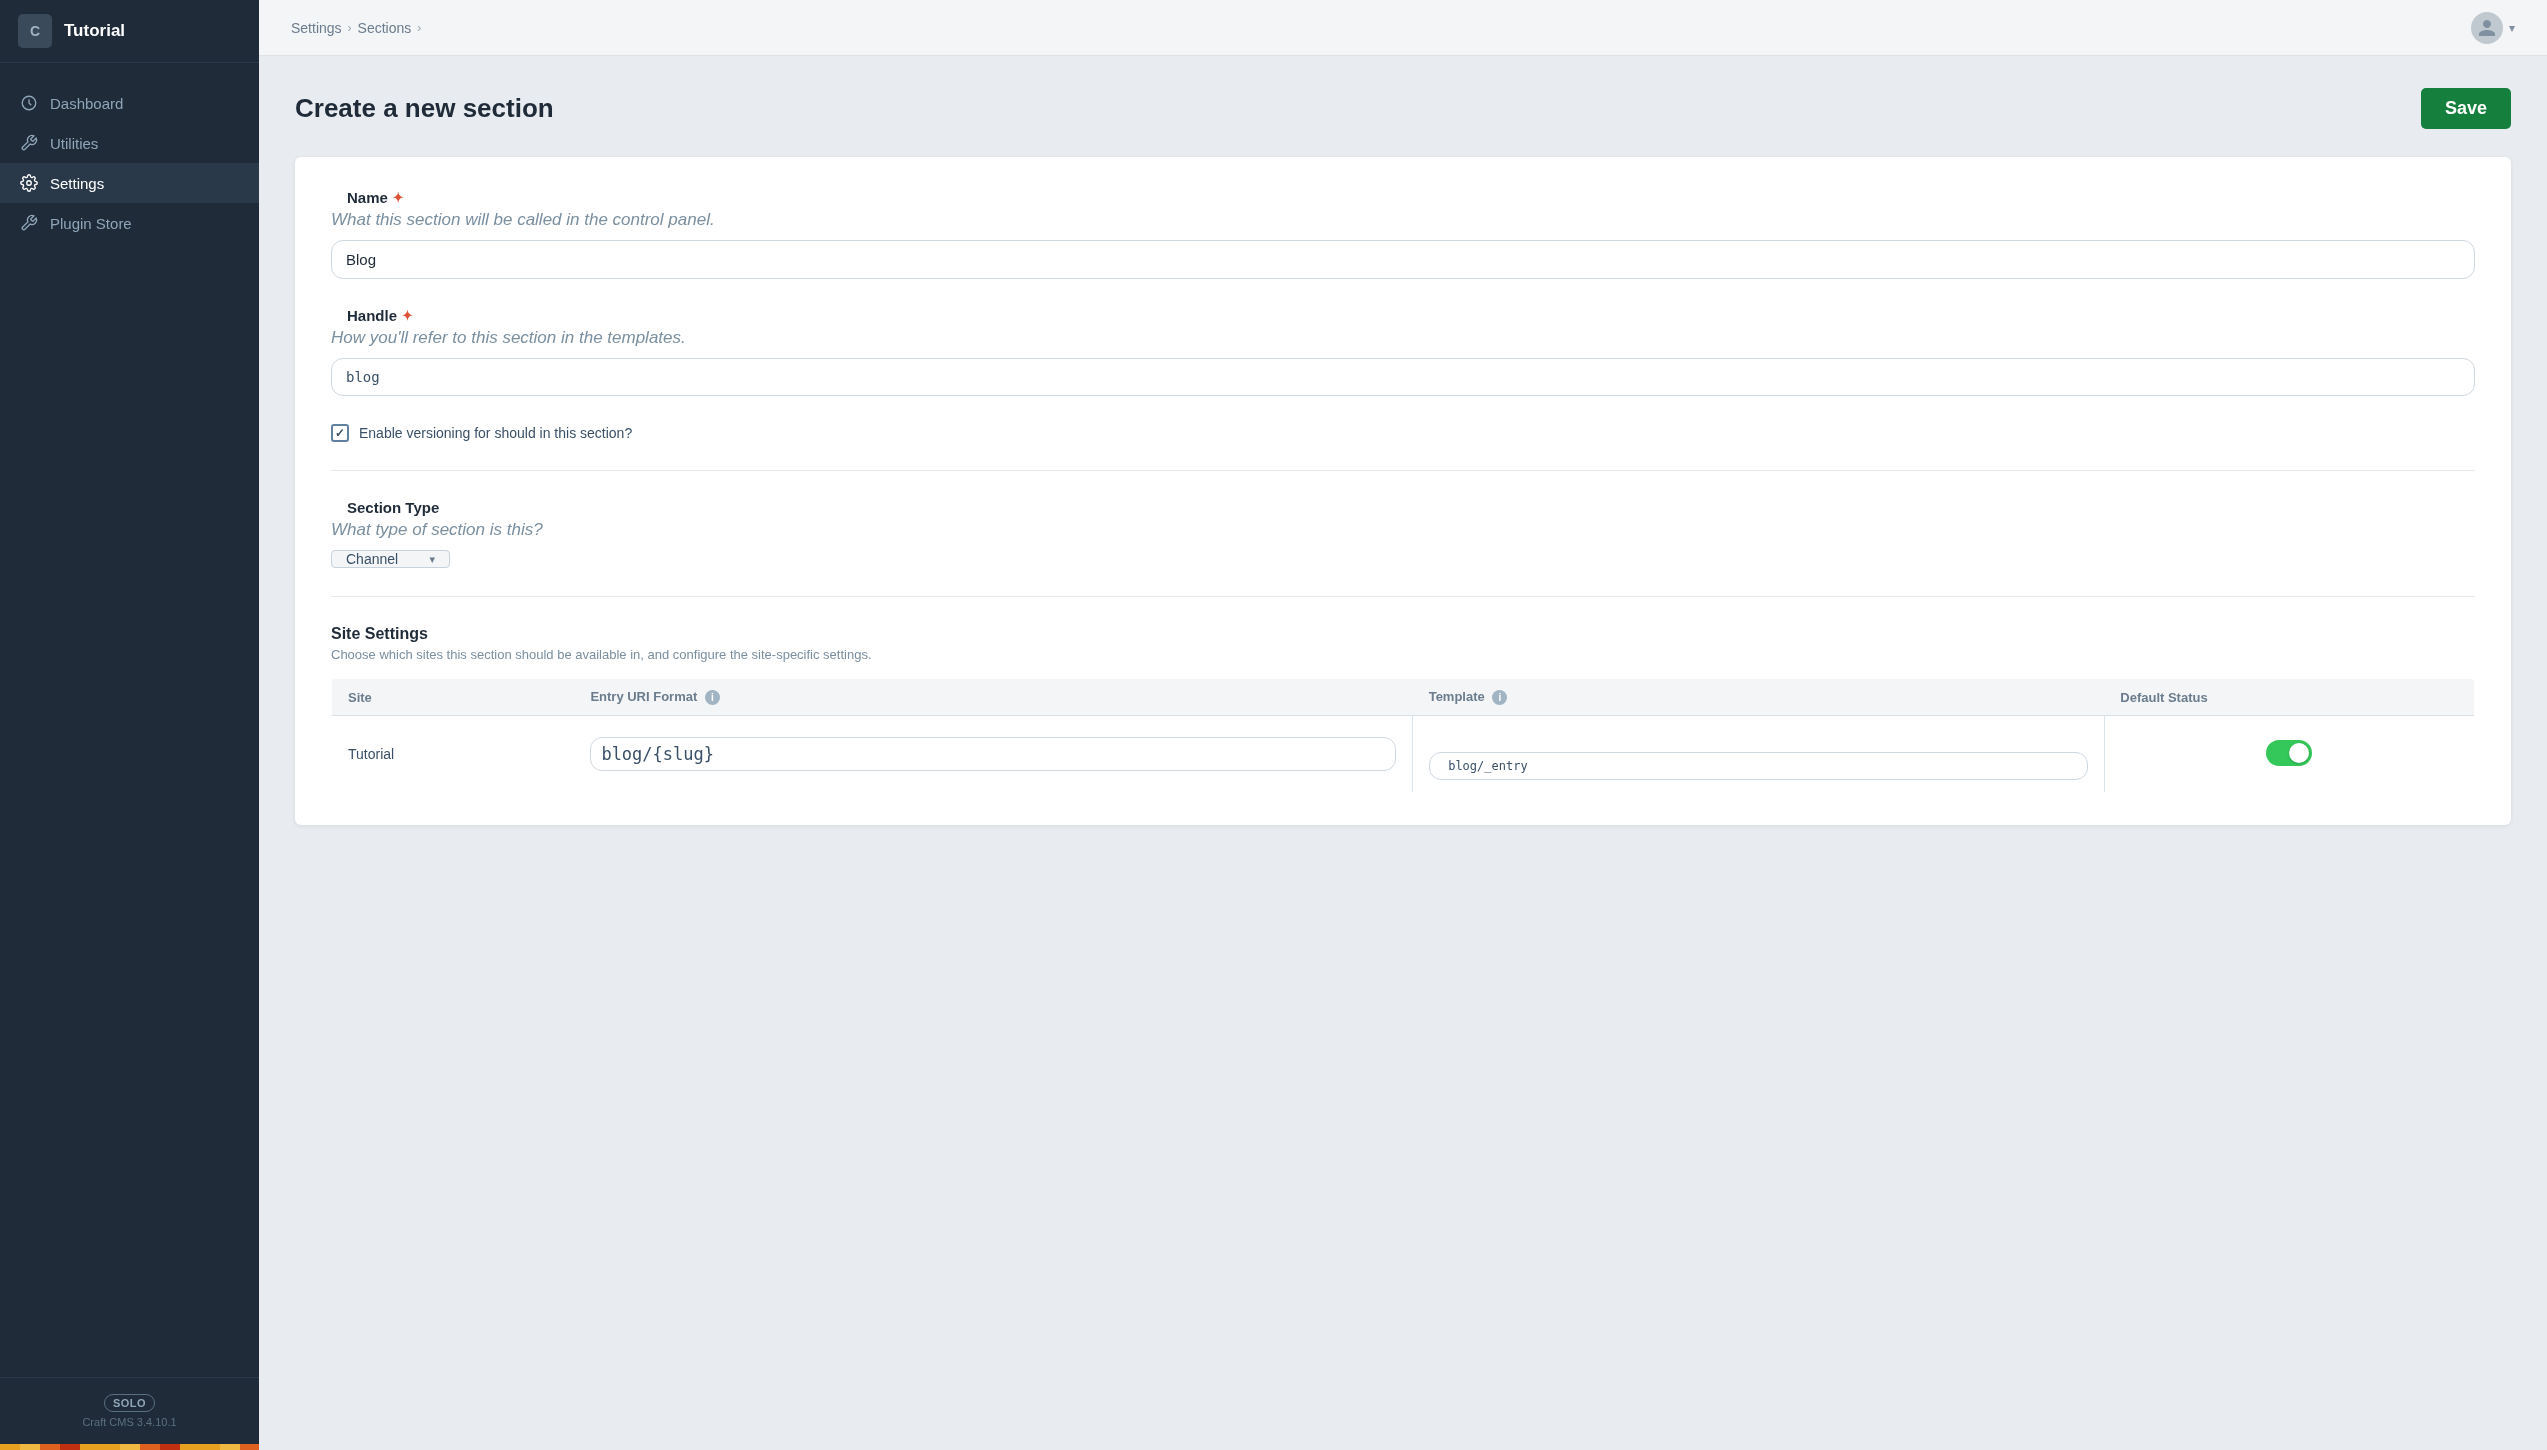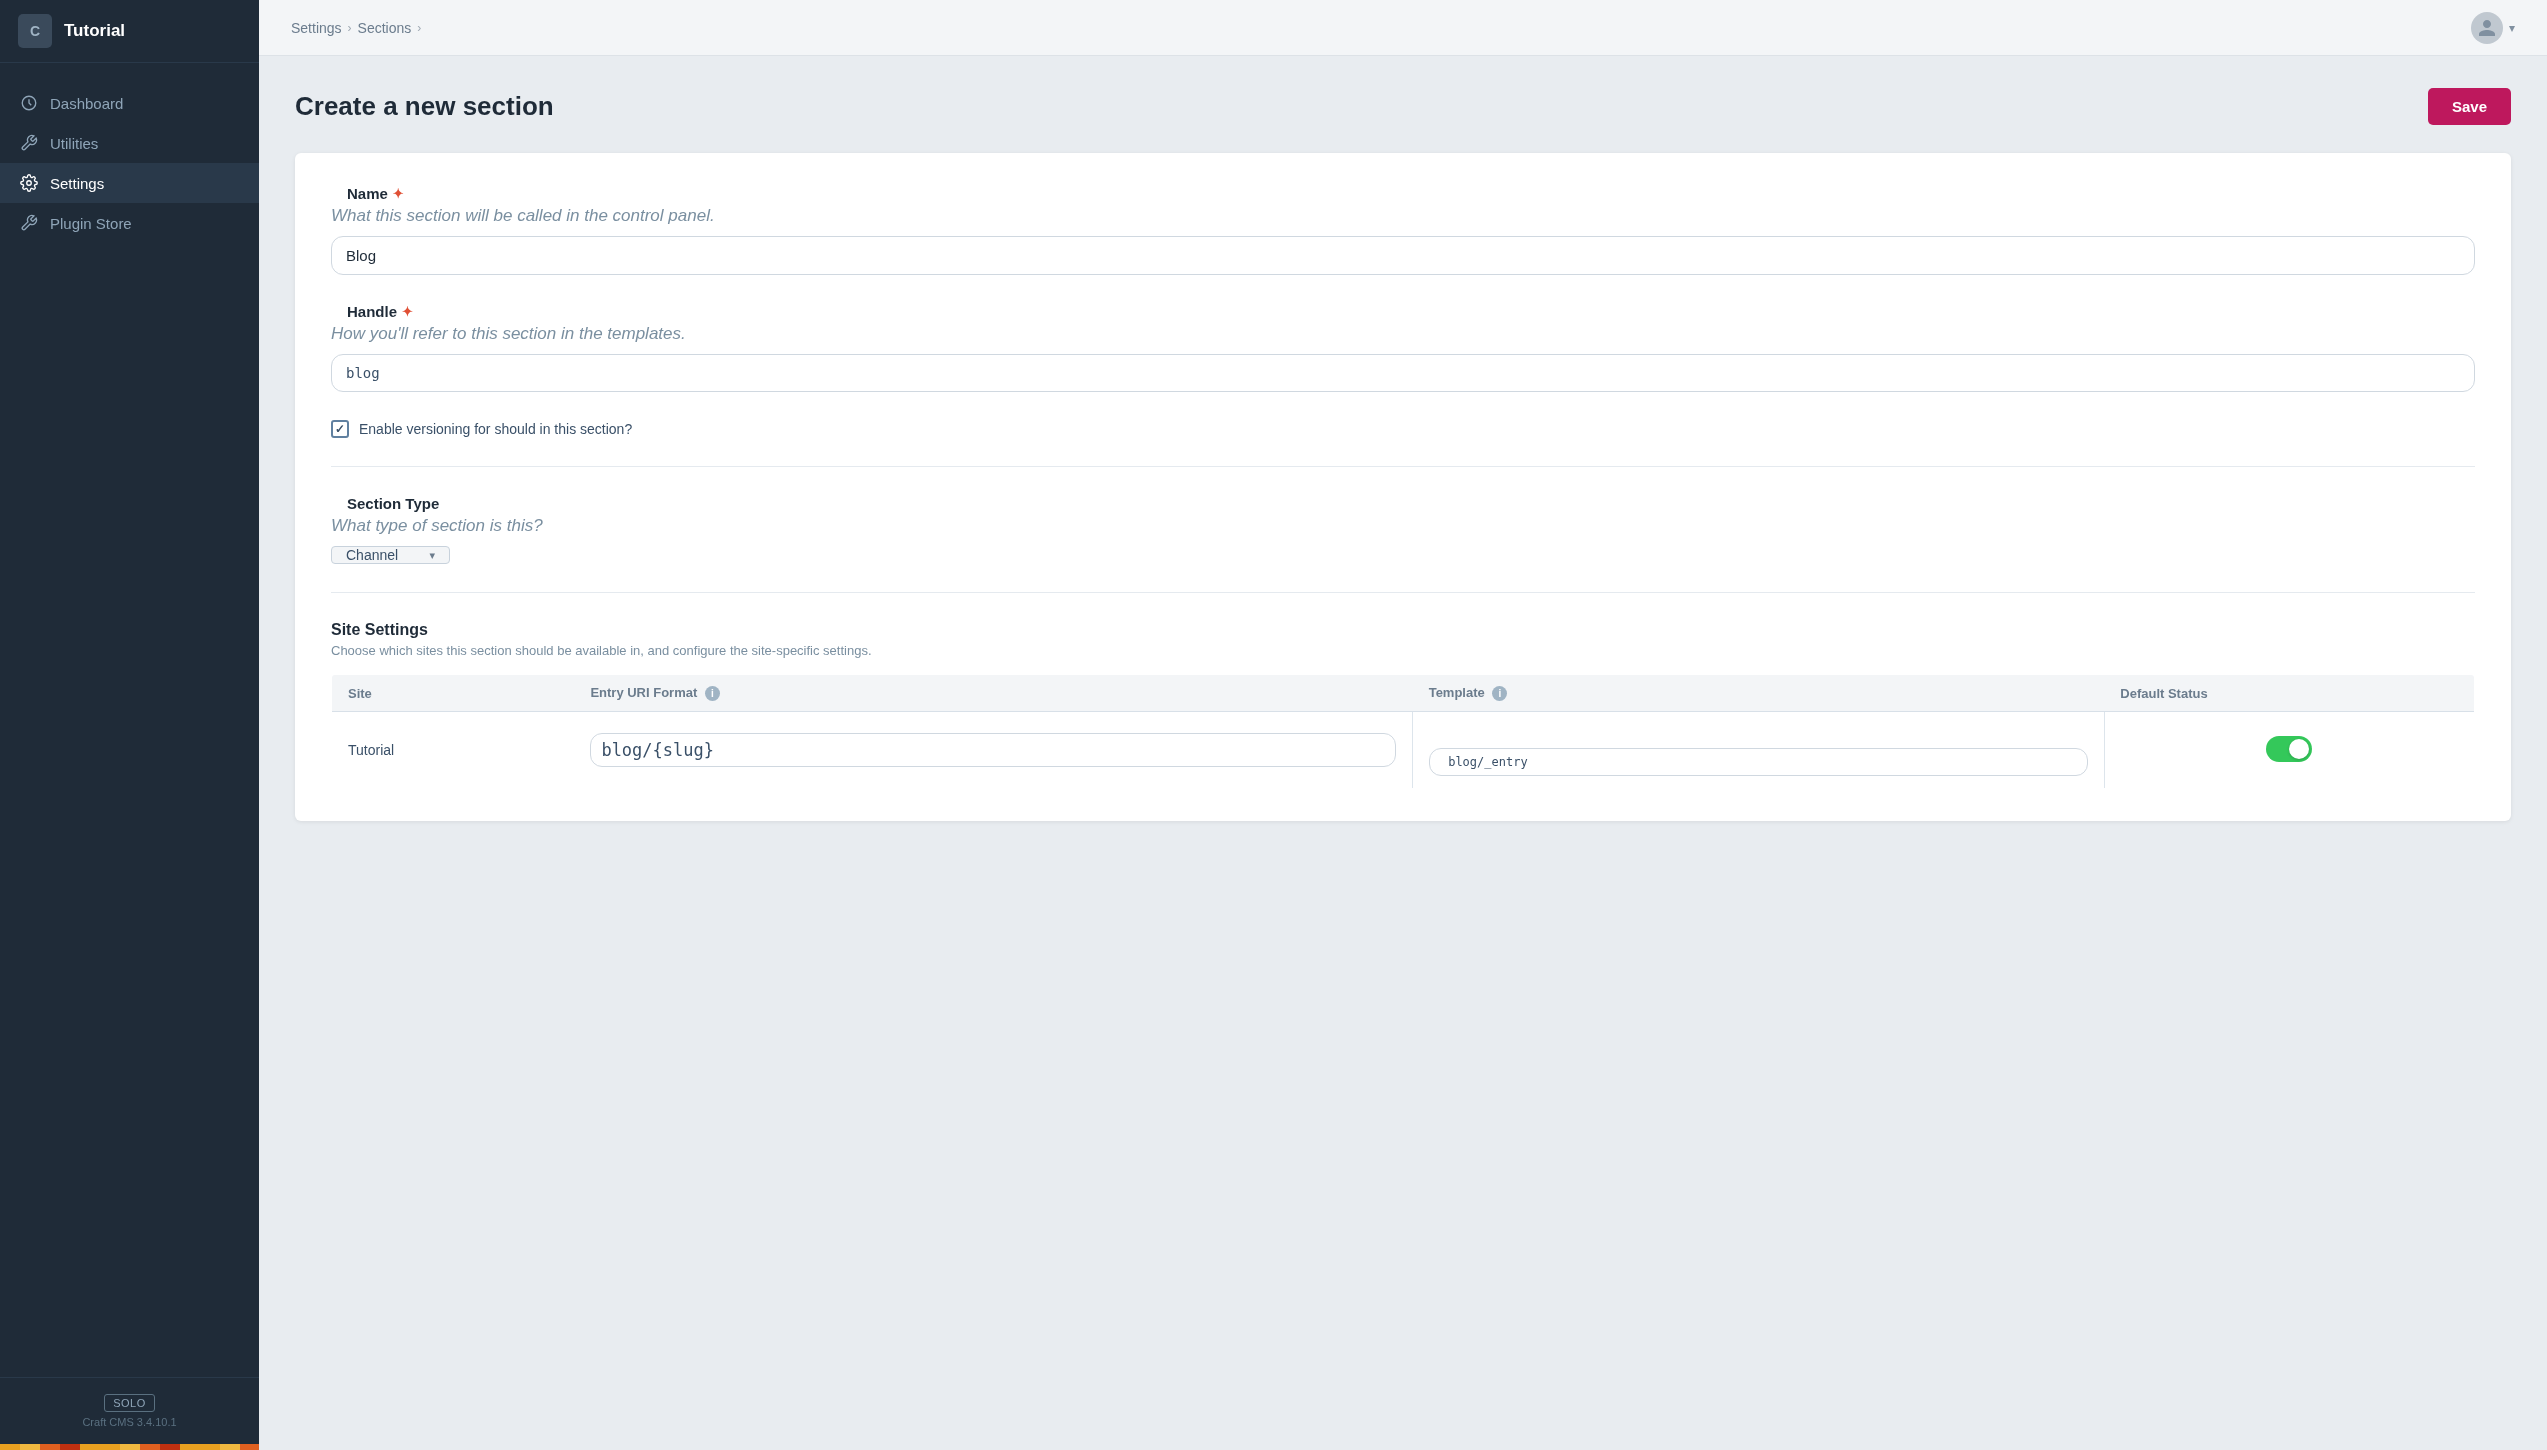--- a/index.html
+++ b/index.html
@@ -60,23 +60,23 @@
       border-top: 1px solid #29394a;
       display: flex;
       flex-direction: column;
       align-items: center;
       gap: 4px;
     }
     .solo-badge {
       border: 1px solid #5a7080;
       color: #8fa5b8;
       font-size: 11px;
-      font-weight: 400;
+      font-weight: 700;
       padding: 2px 8px;
-      border-radius: 3px;
+      border-radius: 9px;
       letter-spacing: 0.5px;
     }
     .craft-version {
       color: #5a7080;
       font-size: 11px;
     }
     .sidebar-stripe {
       height: 6px;
       background: repeating-linear-gradient(90deg, #e8a020 0 20px, #f0b840 20px 40px, #e06020 40px 60px, #c03010 60px 80px, #e8a020 80px 100px);
     }
@@ -133,26 +133,26 @@
       align-items: center;
       justify-content: space-between;
       margin-bottom: 28px;
     }
     .page-title {
       font-size: 26px;
       font-weight: 700;
       color: #1f2b38;
     }
     .save-button {
-      background: #be185d;
+      background: #15803d;
       color: #fff;
       border: none;
       padding: 10px 24px;
       border-radius: 5px;
-      font-size: 15px;
+      font-size: 18px;
       font-weight: 600;
       cursor: pointer;
     }
 
     
     .form-card {
       background: #fff;
       border-radius: 6px;
       box-shadow: 0 1px 4px rgba(0,0,0,0.08);
       padding: 32px 36px;

